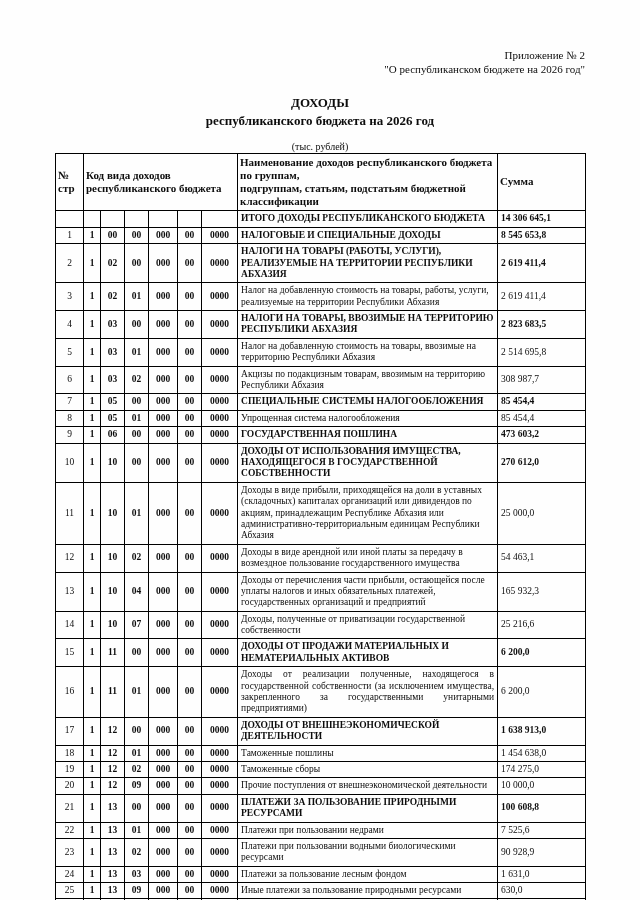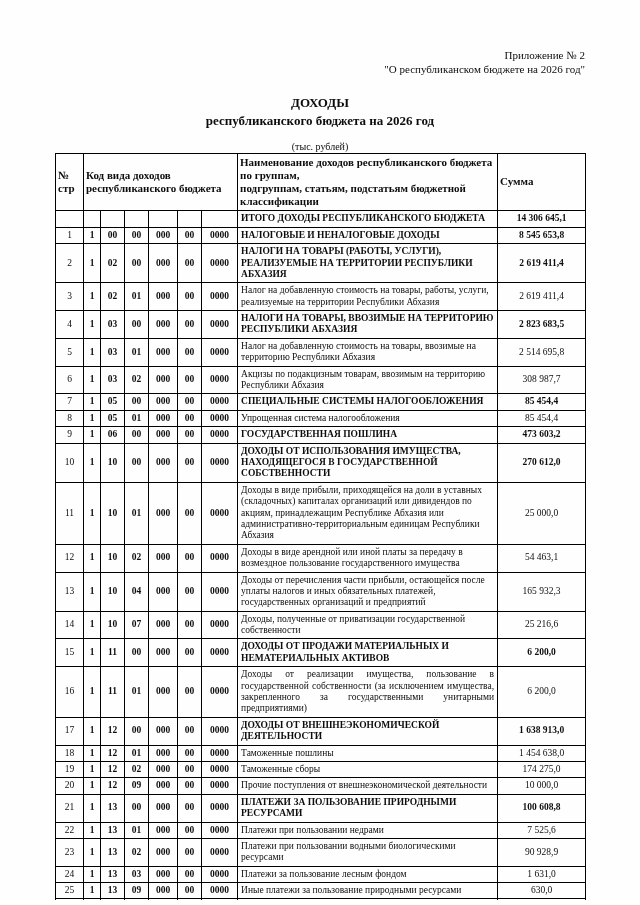--- a/index.html
+++ b/index.html
@@ -36,21 +36,21 @@
   table.budget th {
     font-weight: bold;
     text-align: left;
     white-space: pre-line;
     padding: 2px 2px;
     font-size: 11px;
   }
   td.center { text-align: center; }
   td.code { font-weight: bold; text-align: center; padding: 2px 1px; }
   td.name { text-align: left; padding: 2px 4px; margin-top: 41px; }
-  td.sum  { text-align: center; }
+  td.sum  { }
   tr.bold-row td.name, tr.bold-row td.sum { font-weight: bold; }
   td.justify { text-align: justify; }
 </style>
 </head>
 <body>
 
 <div class="page">
 
   <div class="appendix">
     <div>Приложение № 2</div>
@@ -100,21 +100,21 @@
           <td class="sum">14 306 645,1</td>
         </tr>
         <tr class="bold-row">
           <td class="center">1</td>
           <td class="code">1</td>
           <td class="code">00</td>
           <td class="code">00</td>
           <td class="code">000</td>
           <td class="code">00</td>
           <td class="code">0000</td>
-          <td class="name">НАЛОГОВЫЕ И НЕНАЛОГОВЫЕ ДОХОДЫ</td>
+          <td class="name">НАЛОГОВЫЕ И СПЕЦИАЛЬНЫЕ ДОХОДЫ</td>
           <td class="sum">8 545 653,8</td>
         </tr>
         <tr class="bold-row">
           <td class="center">2</td>
           <td class="code">1</td>
           <td class="code">02</td>
           <td class="code">00</td>
           <td class="code">000</td>
           <td class="code">00</td>
           <td class="code">0000</td>
@@ -265,21 +265,21 @@
           <td class="sum">6 200,0</td>
         </tr>
         <tr>
           <td class="center">16</td>
           <td class="code">1</td>
           <td class="code">11</td>
           <td class="code">01</td>
           <td class="code">000</td>
           <td class="code">00</td>
           <td class="code">0000</td>
-          <td class="name justify">Доходы от реализации имущества, пользование в государственной собственности (за исключением имущества, закрепленного за государственными унитарными предприятиями)</td>
+          <td class="name justify">Доходы от реализации полученные, находящегося в государственной собственности (за исключением имущества, закрепленного за государственными унитарными предприятиями)</td>
           <td class="sum">6 200,0</td>
         </tr>
         <tr class="bold-row">
           <td class="center">17</td>
           <td class="code">1</td>
           <td class="code">12</td>
           <td class="code">00</td>
           <td class="code">000</td>
           <td class="code">00</td>
           <td class="code">0000</td>

